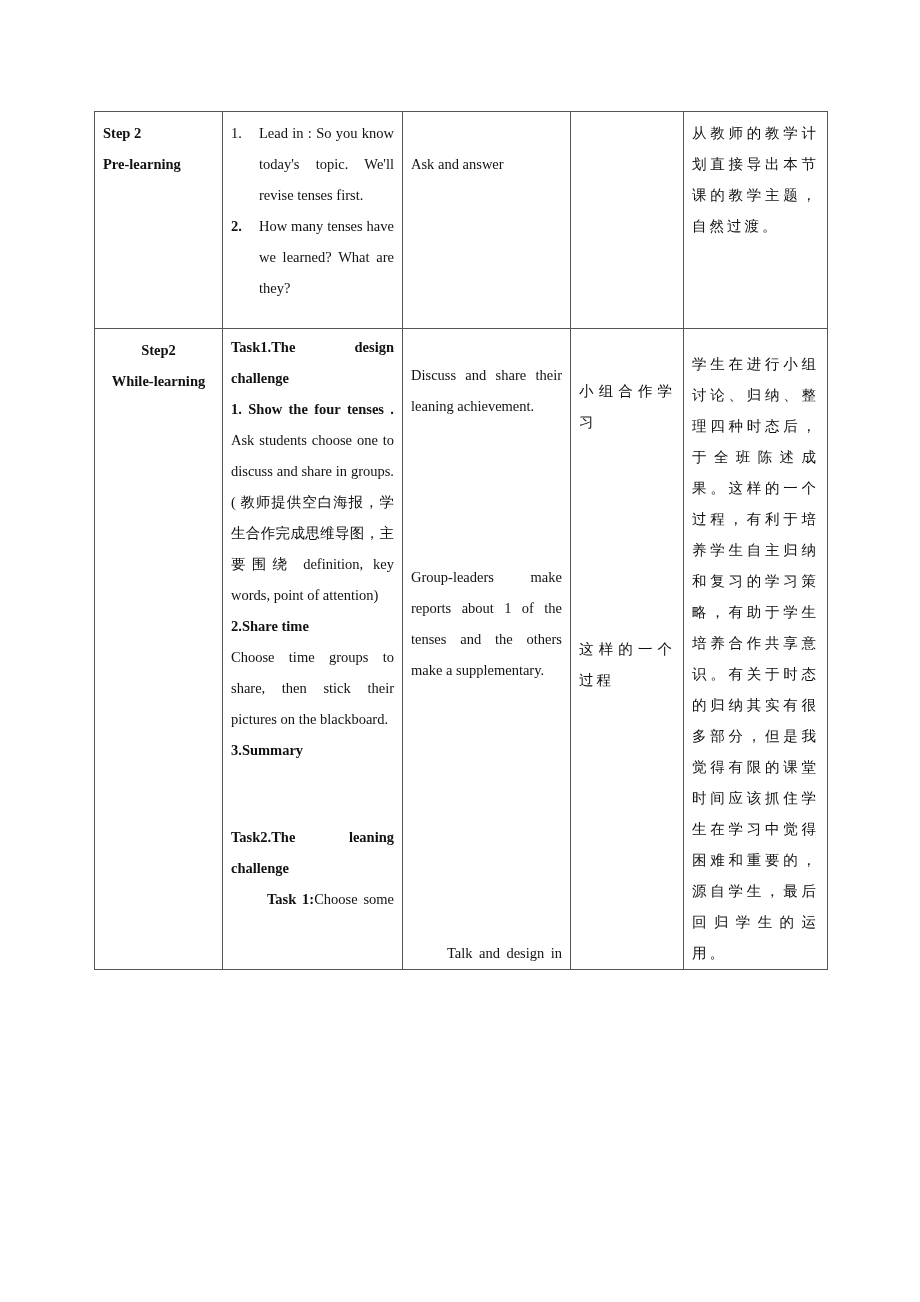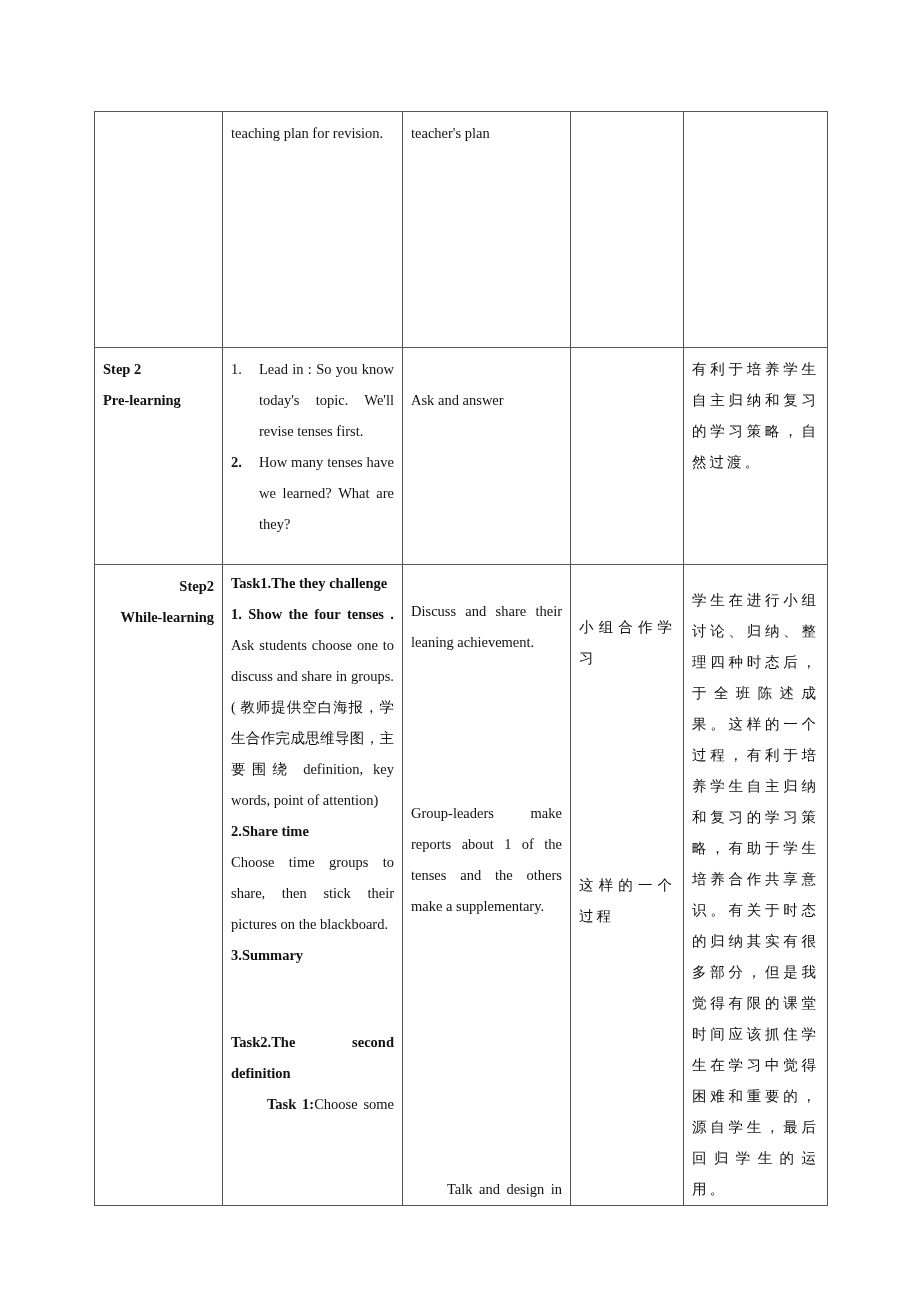--- a/index.html
+++ b/index.html
@@ -29,31 +29,20 @@
 <table class="plan">
   <colgroup>
     <col class="c1">
       <col class="c2">
       <col class="c3">
       <col class="c4">
       <col class="c5">
   </colgroup>
 
   <tbody>
-      <tr style="height:236px;">
-    <td></td>
-    <td>
-      <div class="lastline">teaching plan for revision.</div>
-    </td>
-    <td>
-      <div>teacher's plan</div>
-    </td>
-    <td></td>
-    <td></td>
-  </tr>
 
   <tr style="height:217px;">
     <td class="stepcell">
       <div>Step 2</div>
       <div>Pre-learning</div>
     </td>
     <td>
       <ol class="lead">
         <li>
           <span class="num">1.</span>
@@ -64,40 +53,40 @@
           <span class="lastline">How many tenses have we learned? What are they?</span>
         </li>
       </ol>
     </td>
     <td>
       <div style="height:31px;"></div>
       <div>Ask and answer</div>
     </td>
     <td></td>
     <td>
-      <div class="cn lastline">有利于培养学生自主归纳和复习的学习策略，自然过渡。</div>
+      <div class="cn lastline">从教师的教学计划直接导出本节课的教学主题，自然过渡。</div>
     </td>
   </tr>
 
   <tr style="height:613px;">
-    <td class="stepcell" style="text-align:right; padding-left:8px;">
+    <td class="stepcell" style="text-align:center; padding-left:8px;">
       <div>Step2</div>
       <div>While-learning</div>
     </td>
     <td class="dense" style="padding-top:3px;">
-      <div class="b lastline">Task1.The they challenge</div>
+      <div class="b lastline">Task1.The design challenge</div>
       <div class="lastline">
         <span class="b">1. Show the four tenses .</span>
         <span>Ask students choose one to discuss and share in groups.( 教师提供空白海报，学生合作完成思维导图，主要围绕 definition, key words, point of attention)</span>
       </div>
       <div class="b">2.Share time</div>
       <div class="lastline">Choose time groups to share, then stick their pictures on the blackboard.</div>
       <div class="b">3.Summary</div>
       <div class="spacer"></div>
-      <div class="b lastline">Task2.The second definition</div>
+      <div class="b lastline">Task2.The leaning challenge</div>
       <div class="just">
         <span class="b">Task 1:</span><span>Choose some</span>
       </div>
     </td>
     <td class="dense" style="padding-top:3px;">
       <div style="height:28px;"></div>
       <div class="lastline">Discuss and share their leaning achievement.</div>
       <div style="height:140px;"></div>
       <div class="lastline">Group-leaders make reports about 1 of the tenses and the others make a supplementary.</div>
       <div style="height:252px;"></div>

